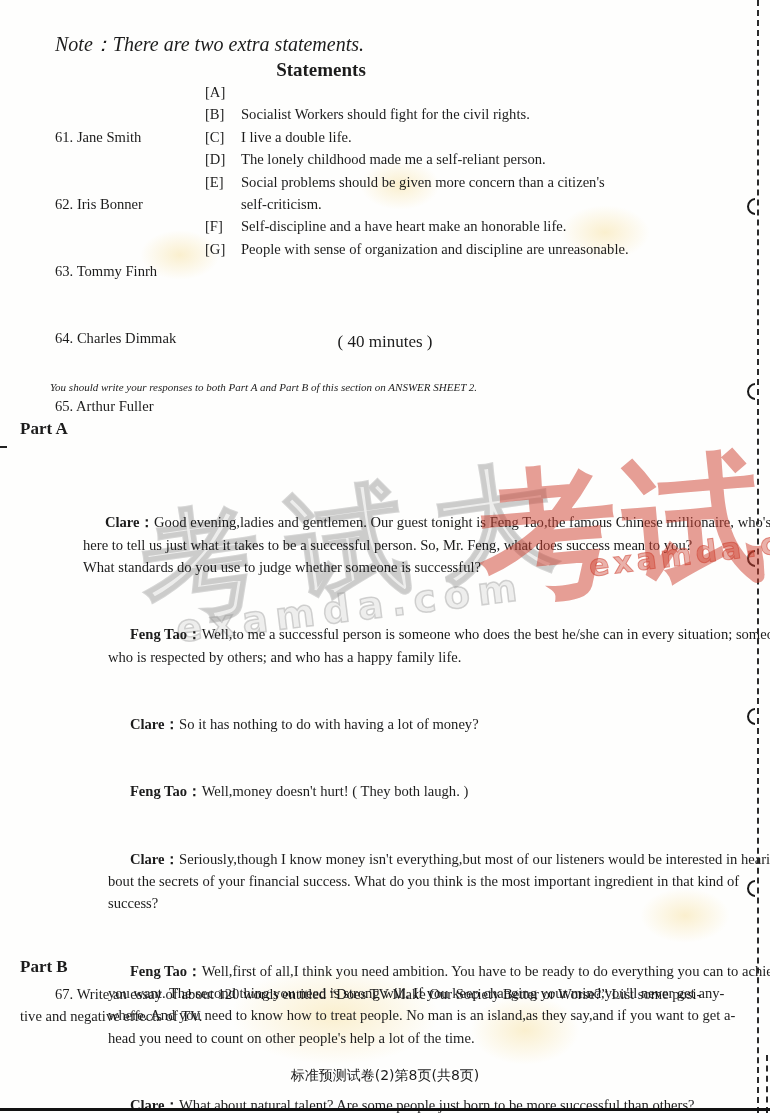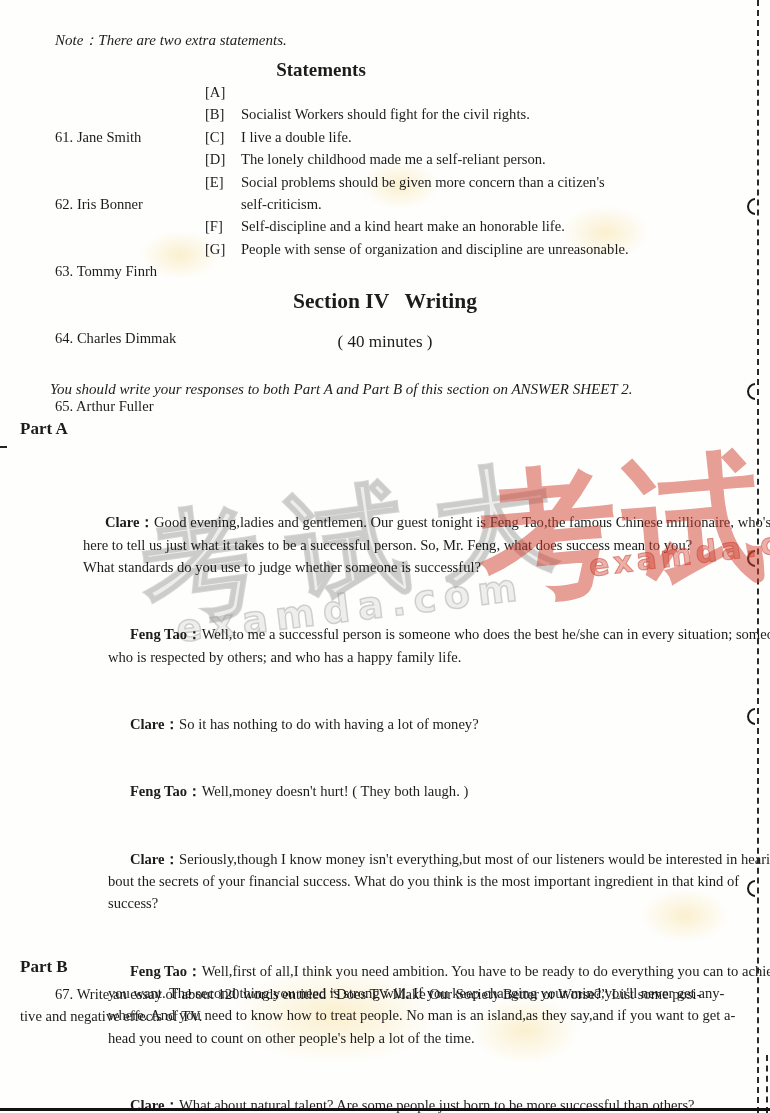--- a/index.html
+++ b/index.html
@@ -6,30 +6,30 @@
   .page{
     position:relative;
     width:770px;height:1113px;
     background:#fefefd;
     overflow:hidden;
     font-family:"Liberation Serif","DejaVu Serif",serif;
     color:#1c1c1c;
   }
   
   .abs{position:absolute;z-index:2;}
-  .note{top:31px;left:55px;font-style:italic;font-size:15px;white-space:pre;}
+  .note{top:31px;left:55px;font-style:italic;font-size:20px;white-space:pre;}
   .stmt-title{top:59px;left:0;width:642px;text-align:center;font-weight:bold;font-size:19px;}
   .names{top:81px;left:55px;font-size:14.6px;line-height:22.4px;white-space:pre;}
   .stmts{top:81px;left:205px;width:540px;font-size:14.6px;line-height:22.4px;}
   .stmt-row{display:flex;}
   .stmt-lbl{width:36px;flex:0 0 36px;white-space:pre;}
   .stmt-txt{white-space:pre;}
   .sec-title{top:289px;left:0;width:770px;text-align:center;font-weight:bold;font-size:21.5px;white-space:pre;}
   .sec-dur{top:332px;left:0;width:770px;text-align:center;font-size:17px;white-space:pre;}
-  .sec-instr{top:381px;left:50px;font-style:italic;font-size:15px;white-space:pre;text-align:right;}
+  .sec-instr{top:381px;left:50px;font-style:italic;font-size:11px;white-space:pre;text-align:right;}
   .part-head{left:20px;font-weight:bold;font-size:17px;}
   .part-a{top:419px;}
   .part-b{top:957px;}
   .task{left:20px;width:745px;font-size:14.6px;line-height:22.4px;white-space:pre;text-indent:35px;}
   .task-66{top:444px;}
   .task-67{top:983px;}
   .dialogue{top:489px;left:20px;width:748px;font-size:14.6px;line-height:22.4px;}
   .entry{white-space:pre;padding-left:88px;text-indent:-88px;}
   .entry.e0{padding-left:63px;text-indent:-63px;}
   .speaker{font-weight:bold;}
@@ -97,29 +97,28 @@
       <span class="stmt-lbl">[D]</span>
       <span class="stmt-txt">The lonely childhood made me a self-reliant person.</span>
     </div>
     <div class="stmt-row">
       <span class="stmt-lbl">[E]</span>
       <span class="stmt-txt">Social problems should be given more concern than a citizen's
 self-criticism.</span>
     </div>
     <div class="stmt-row">
       <span class="stmt-lbl">[F]</span>
-      <span class="stmt-txt">Self-discipline and a kind heart make an honorable life.</span>
+      <span class="stmt-txt">Self-discipline and a have heart make an honorable life.</span>
     </div>
     <div class="stmt-row">
       <span class="stmt-lbl">[G]</span>
       <span class="stmt-txt">People with sense of organization and discipline are unreasonable.</span>
     </div>
   </div>
 
-  <div class="abs sec-title">Section IV   Writing</div>
   <div class="abs sec-dur">( 40 minutes )</div>
   <div class="abs sec-instr">You should write your responses to both Part A and Part B of this section on ANSWER SHEET 2.</div>
 
   <div class="abs part-head part-a">Part A</div>
 
   <div class="abs dialogue">
     <div class="entry e0">
       <span class="speaker">Clare：</span><span>Good evening,ladies and gentlemen. Our guest tonight is Feng Tao,the famous Chinese millionaire, who's
 here to tell us just what it takes to be a successful person. So, Mr. Feng, what does success mean to you?
 What standards do you use to judge whether someone is successful?</span>
@@ -151,20 +150,21 @@
 
   </div>
 
   <div class="abs part-head part-b">Part B</div>
   <div class="abs task task-67">67. Write an essay of about 120 words entitled “Does TV Make Our Society Better or Worse?” List some posi-
 tive and negative effects of TV.</div>
 
   <div class="wm wm-red-cn">考试大</div>
   <div class="wm wm-red-domain">examda.com</div>
 
+  <div class="abs footer">标准预测试卷(2)第8页(共8页)</div>
 
   <div class="cut-line"></div>
   <div class="cut-line-2"></div>
   <div class="bind-mark" style="top:197px;">
       <div class="half-circle"></div>
     </div>
   <div class="bind-mark" style="top:382px;">
       <div class="half-circle"></div>
     </div>
   <div class="bind-mark" style="top:549px;">

